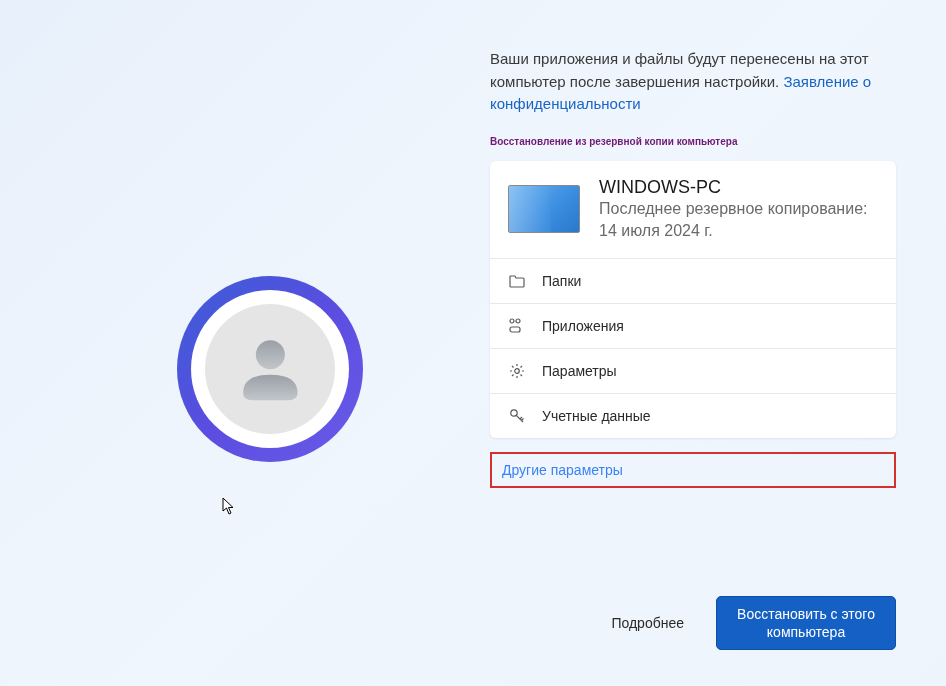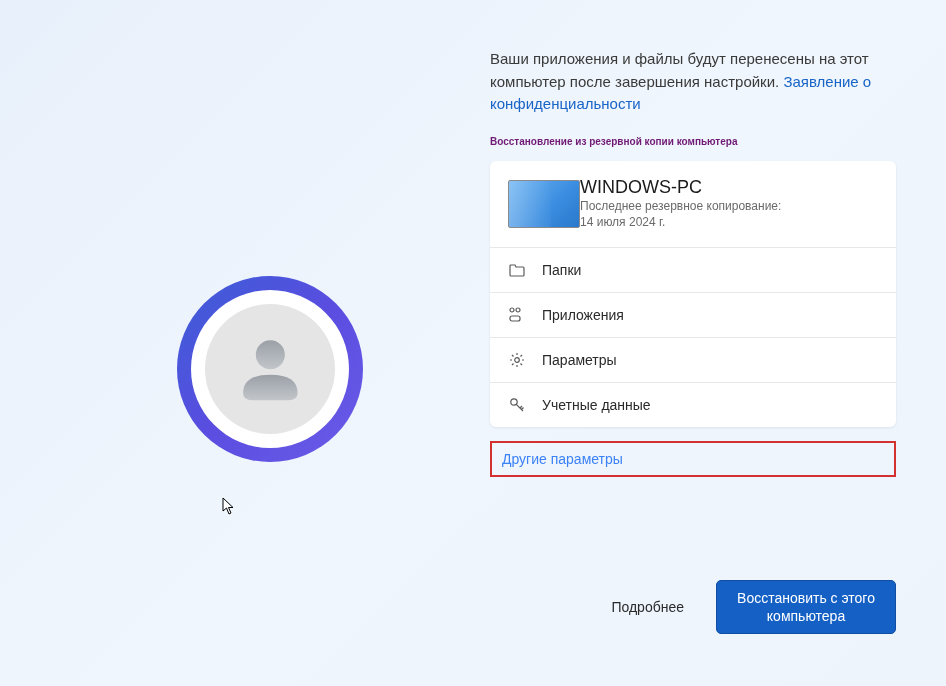--- a/index.html
+++ b/index.html
@@ -81,21 +81,21 @@
     .backup-card {
       background: #fff;
       border-radius: 6px;
       box-shadow: 0 1px 3px rgba(0,0,0,0.08);
       overflow: hidden;
     }
     .card-header {
       display: flex;
       align-items: center;
       padding: 16px 18px;
-      gap: 0;
+      gap: 19px;
     }
     .pc-thumb {
       width: 72px;
       height: 48px;
       border: 1px solid #8a8a8a;
       border-radius: 2px;
       background: linear-gradient(135deg, #6db3f2 0%, #3a8de0 60%, #2978cc 100%);
       position: relative;
       overflow: hidden;
     }
@@ -107,21 +107,21 @@
       height: 100%;
       background: linear-gradient(80deg, rgba(255,255,255,0.25) 0%, rgba(255,255,255,0) 100%);
     }
     .pc-info { flex: 1; }
     .pc-name {
       font-size: 18px;
       font-weight: 400;
       color: #1a1a1a;
     }
     .pc-meta {
-      font-size: 12px;
+      font-size: 16px;
       color: #6a6a6a;
       line-height: 1.4;
     }
     .card-row {
       display: flex;
       align-items: center;
       gap: 16px;
       padding: 14px 18px;
       border-top: 1px solid #e8e8e8;
       font-size: 14px;
@@ -137,21 +137,21 @@
       margin-top: 14px;
       display: inline-block;
       border: 2px solid #d33030;
       padding: 8px 10px;
       color: #3b82f6;
       font-size: 14px;
       cursor: pointer;
     }
     .footer {
       position: absolute;
-      bottom: 16px;
+      bottom: 0;
       right: 0;
       display: flex;
       align-items: center;
       gap: 28px;
     }
     .btn-secondary {
       font-size: 14px;
       color: #2a2a2a;
       cursor: pointer;
       padding: 8px 4px;

